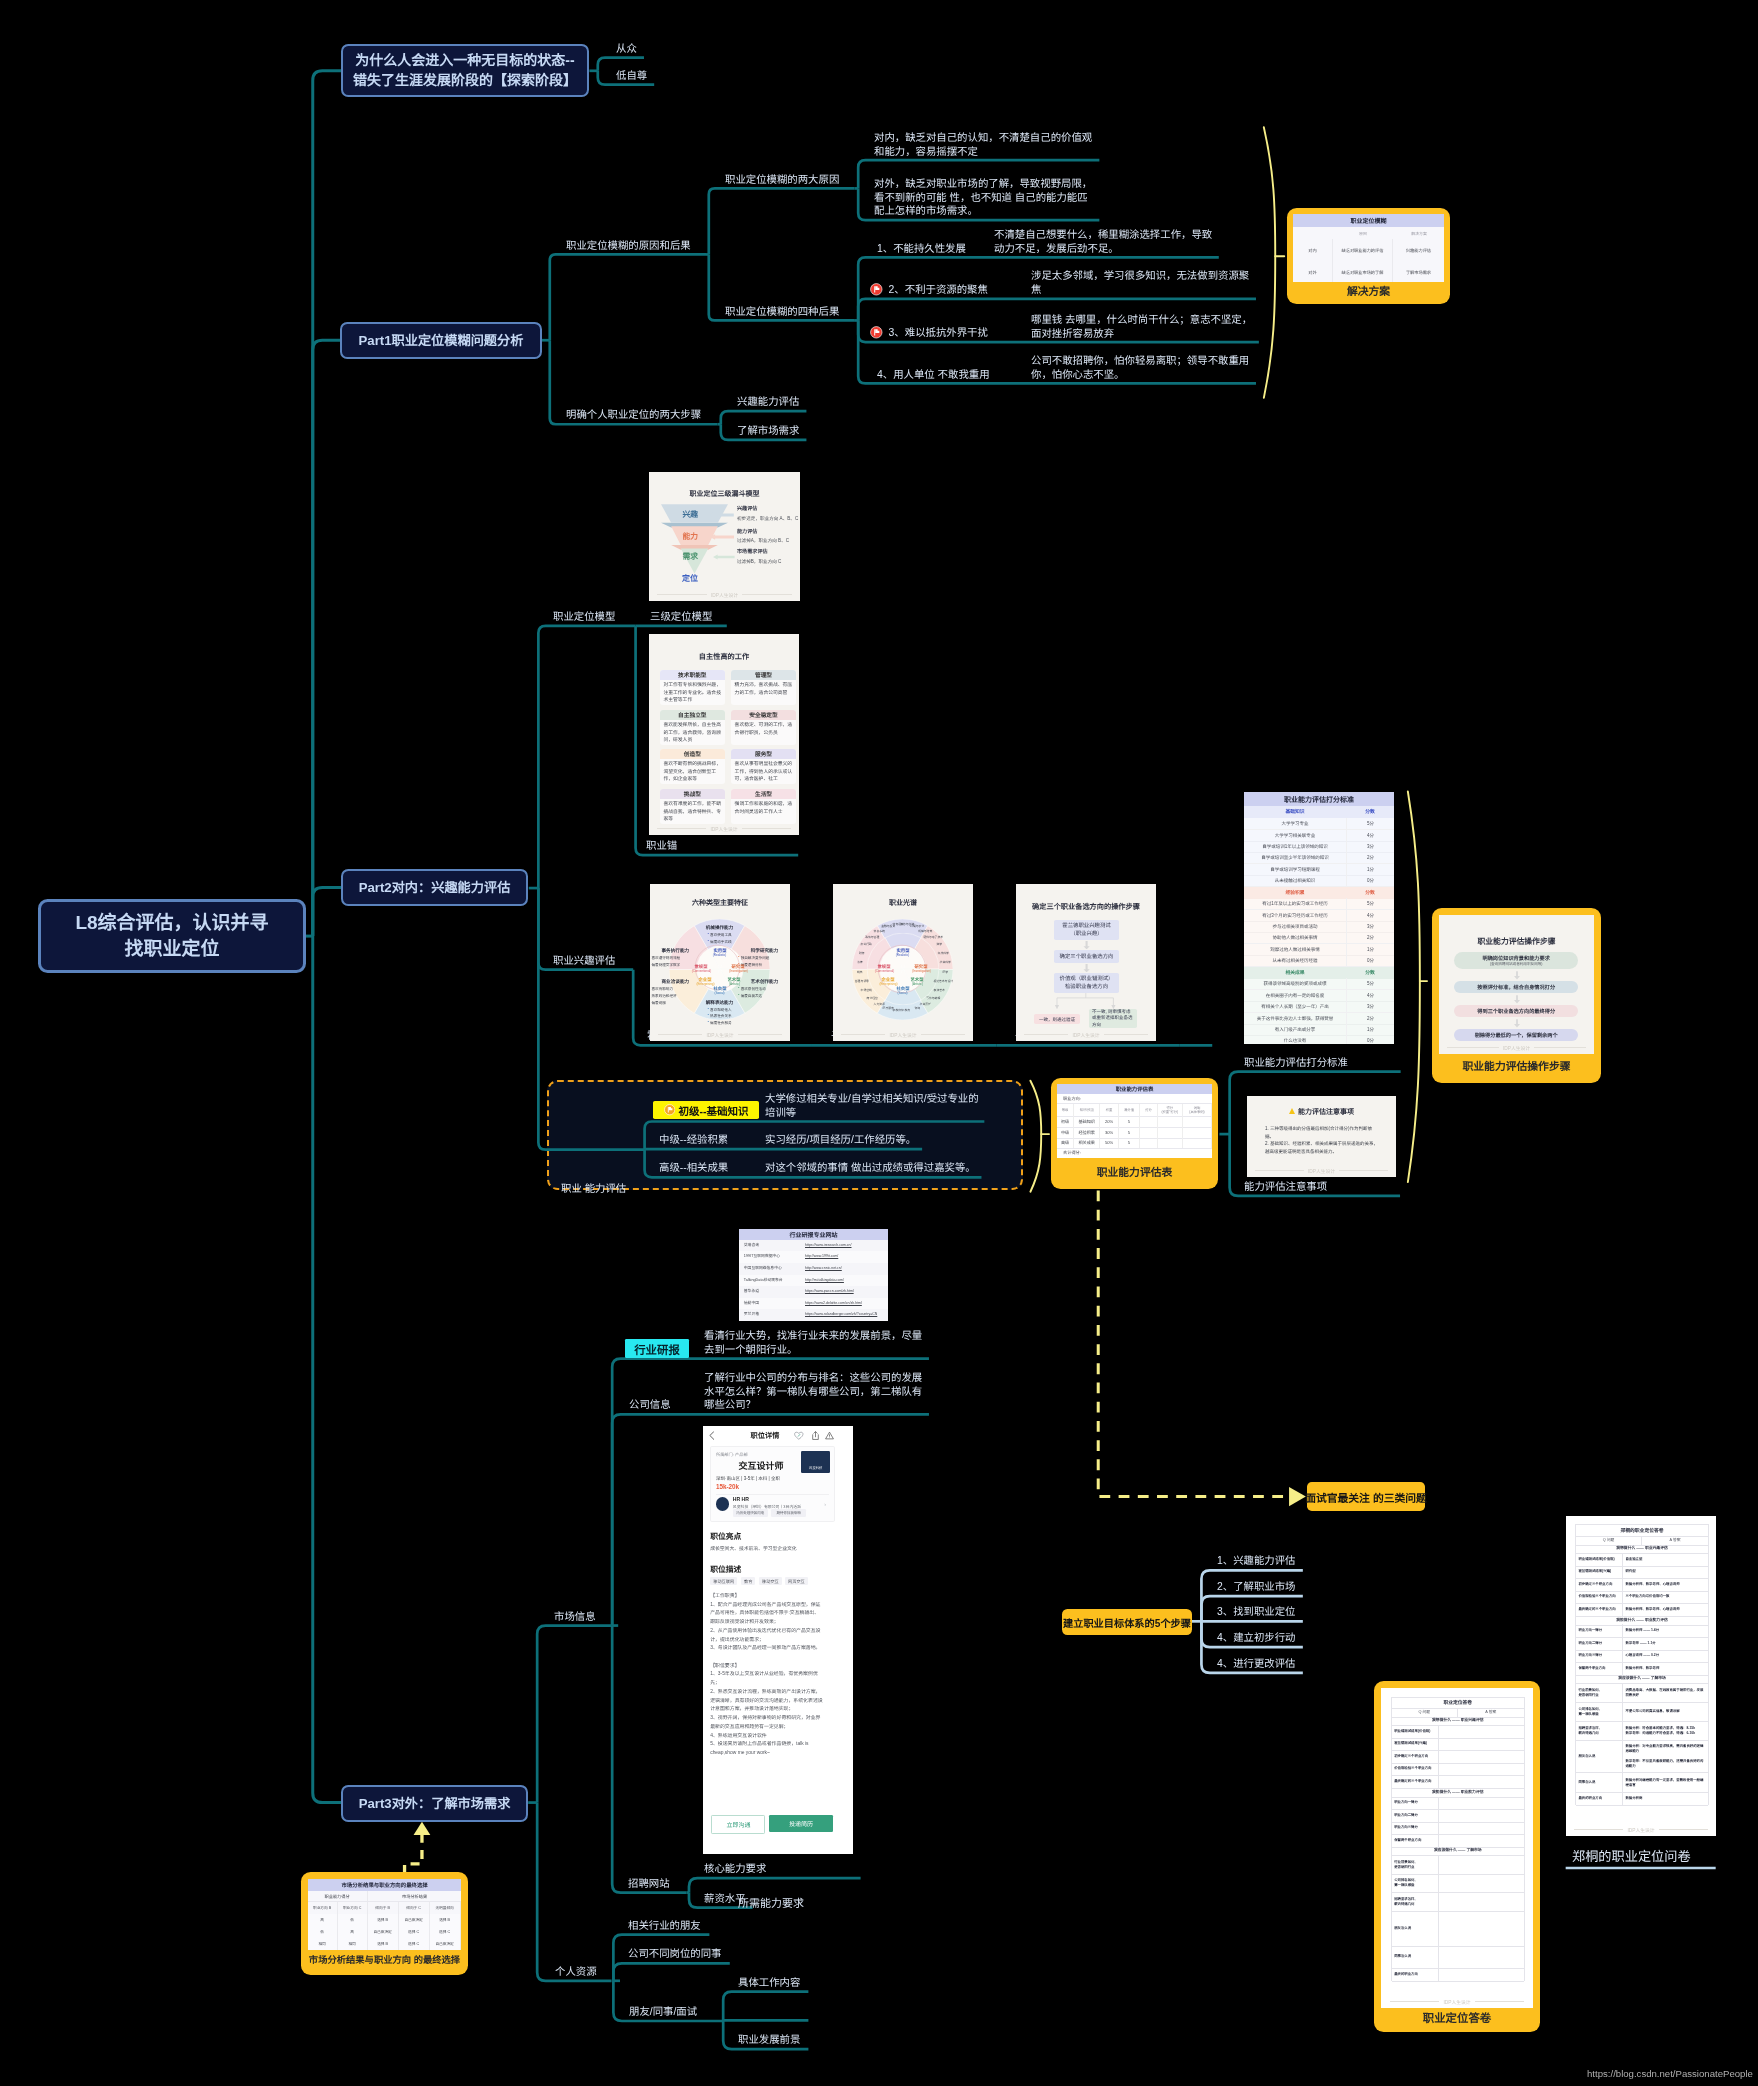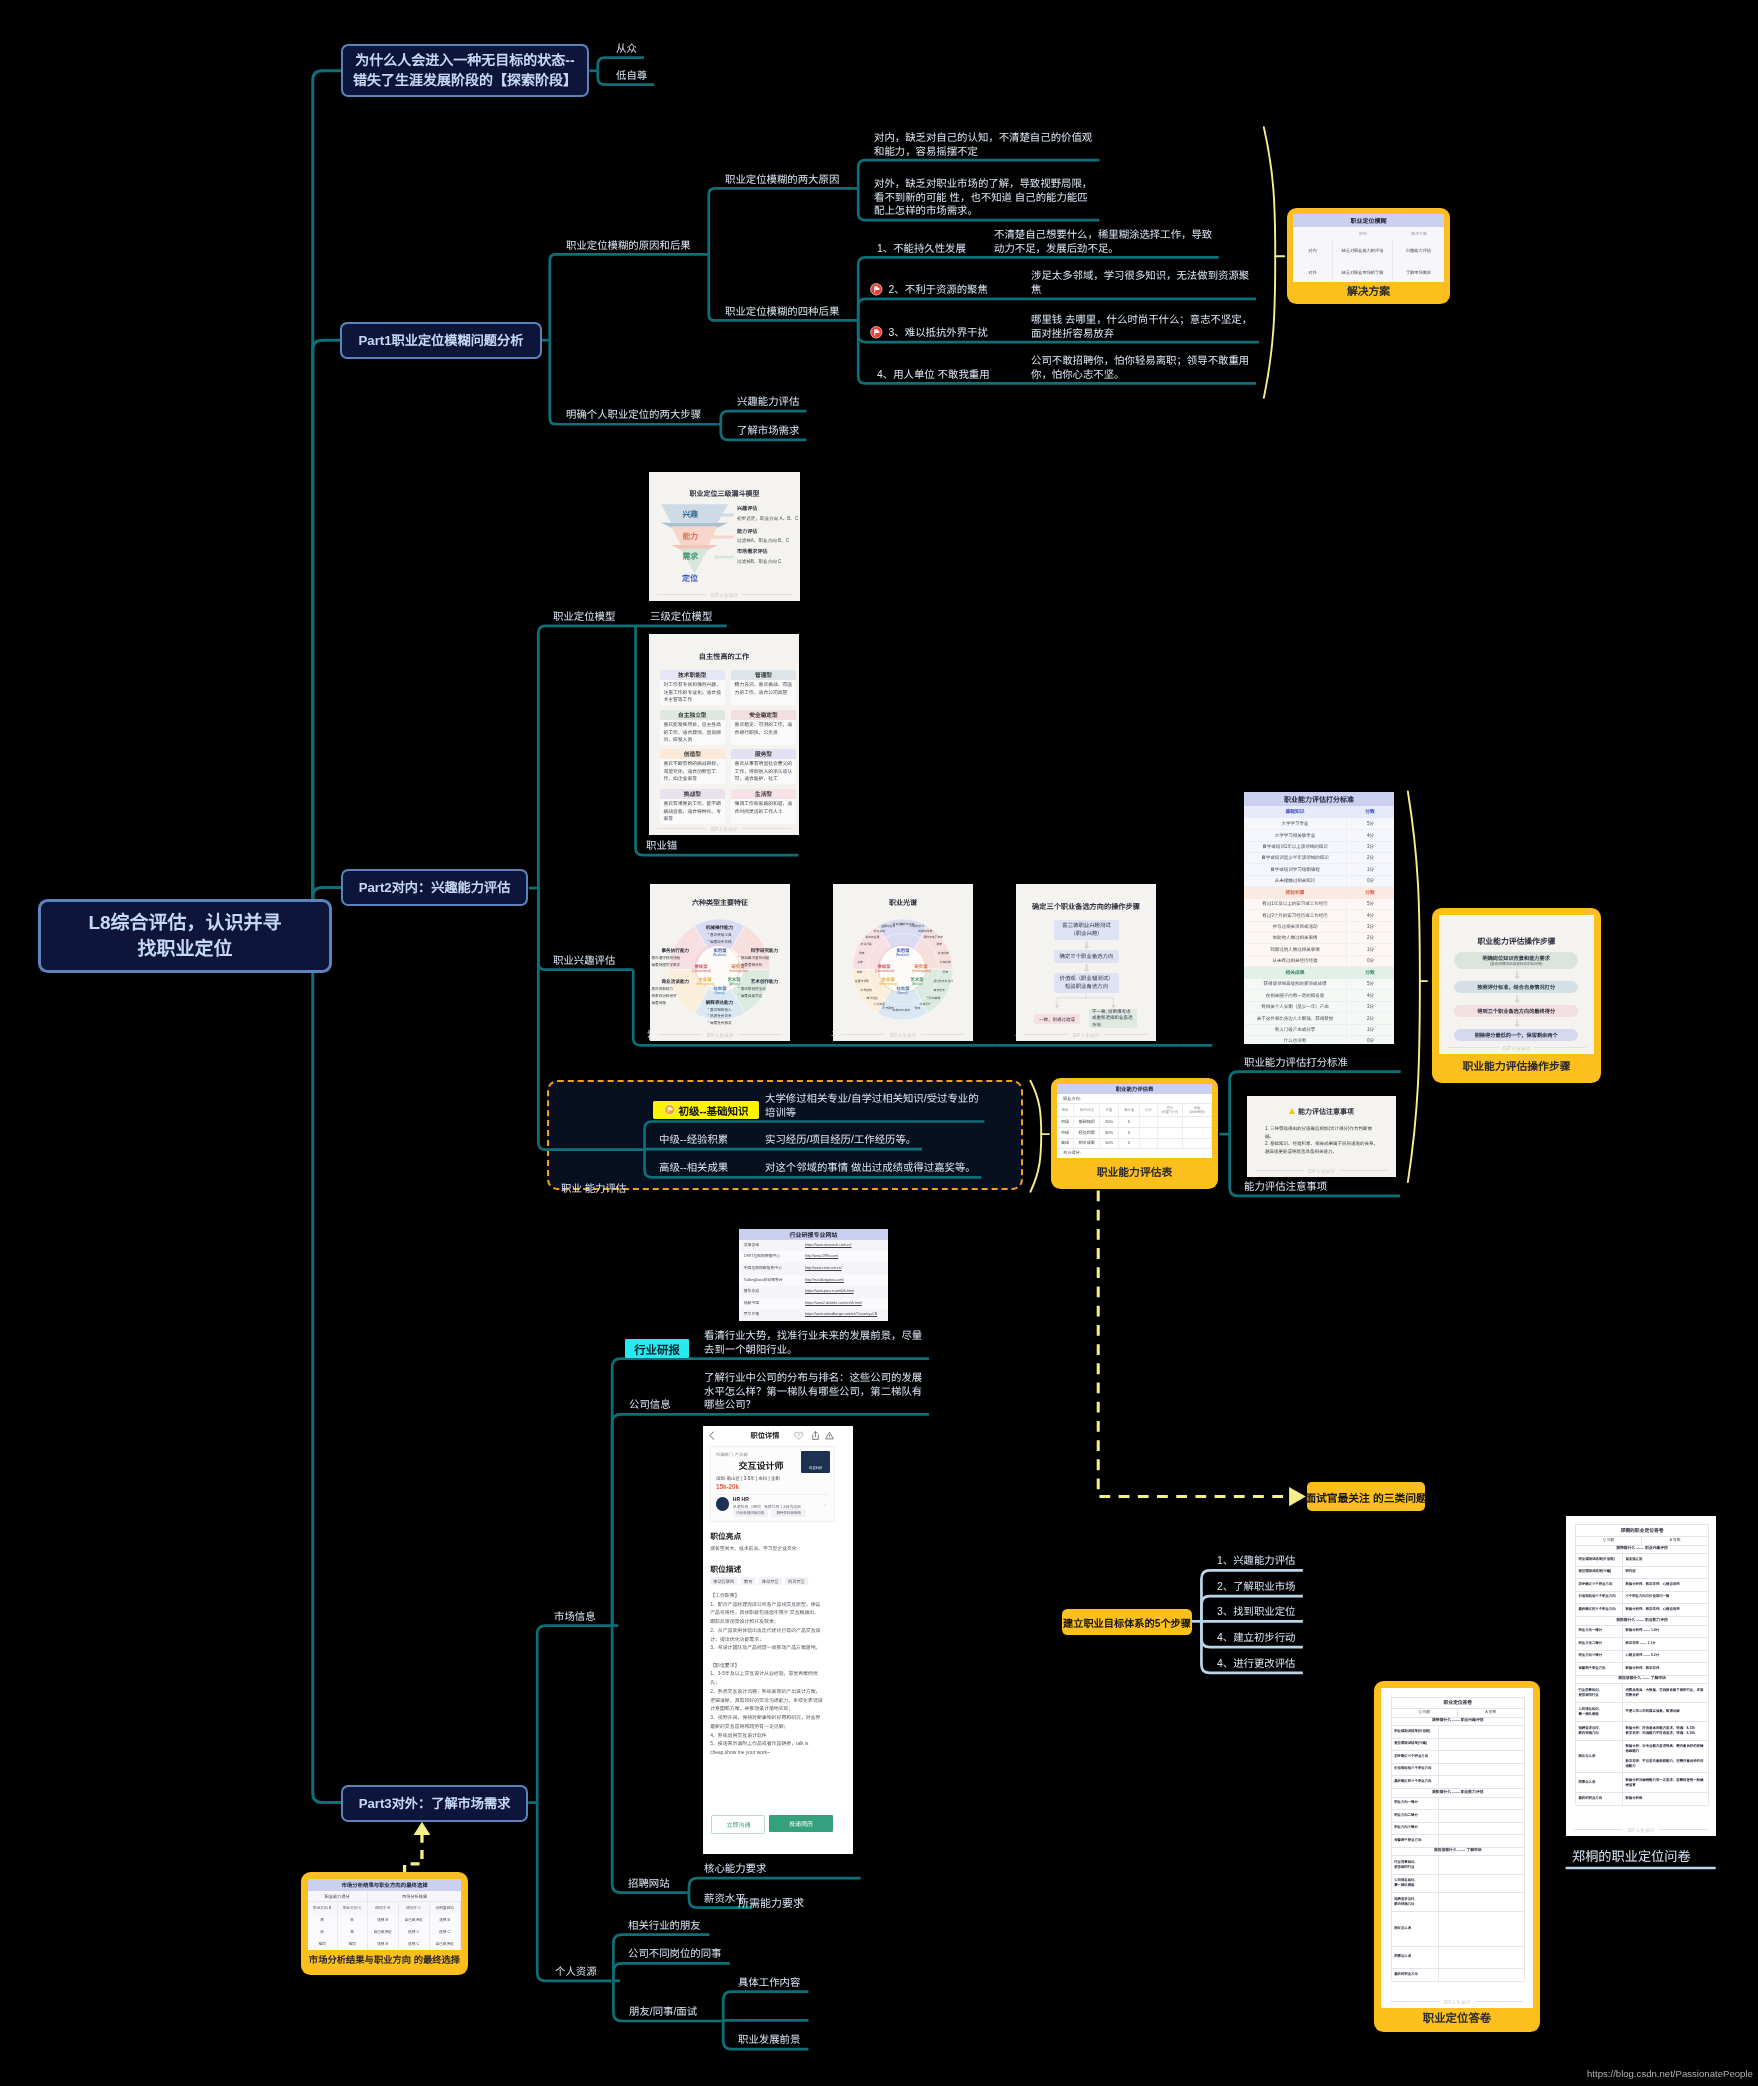--- a/index.html
+++ b/index.html
@@ -105,21 +105,21 @@
       <path d="M 2002 2702 L 2002 2774 Q 2002 2788 2016 2788 L 2171 2788" fill="none" stroke="#b9d5ea" stroke-width="4.5" stroke-linecap="butt" stroke-linejoin="round"></path>
       <path d="M 2609 3113 L 2859 3113" fill="none" stroke="#b9d5ea" stroke-width="4" stroke-linecap="butt" stroke-linejoin="round"></path>
       <path d="M 2106 212 C 2123 287.25 2125 341 2125 427 C 2125 521.4 2123 580.4 2106 663" fill="none" stroke="#f6ee88" stroke-width="3.2" stroke-linecap="round" stroke-linejoin="round"></path>
       <path d="M 2125 427 L 2140 427" fill="none" stroke="#f6ee88" stroke-width="3.2" stroke-linecap="round" stroke-linejoin="round"></path>
       <path d="M 1717 1801 C 1733 1832.15 1735 1854.4 1735 1890 C 1735 1928.4 1733 1952.4 1717 1986" fill="none" stroke="#f6ee88" stroke-width="3.2" stroke-linecap="round" stroke-linejoin="round"></path>
       <path d="M 1735 1890 L 1748 1890" fill="none" stroke="#f6ee88" stroke-width="3.2" stroke-linecap="round" stroke-linejoin="round"></path>
       <path d="M 2346 1319 C 2364 1429.6 2366 1508.6 2366 1635 C 2366 1769 2364 1852.75 2346 1970" fill="none" stroke="#f6ee88" stroke-width="3.2" stroke-linecap="round" stroke-linejoin="round"></path>
       <path d="M 2366 1635 L 2378 1635" fill="none" stroke="#f6ee88" stroke-width="3.2" stroke-linecap="round" stroke-linejoin="round"></path>
     </svg>
   <div id="layer">
-      <div class="nodebox" style="left: 38px; top: 899px; width: 294px; height: 74px; font-size: 19px; border-radius: 9.6px; border-width: 3px; line-height: 1.36;">L8综合评估，认识并寻
+      <div class="nodebox" style="left: 38px; top: 899px; width: 268px; height: 74px; font-size: 19px; border-radius: 9.6px; border-width: 3px; line-height: 1.36;">L8综合评估，认识并寻
 找职业定位</div>
       <div class="nodebox" style="left: 341px; top: 44px; width: 248px; height: 53px; font-size: 14px; line-height: 1.37;">为什么人会进入一种无目标的状态--
 错失了生涯发展阶段的【探索阶段】</div>
       <div class="nodebox" style="left: 340px; top: 322px; width: 202px; height: 37px; font-size: 13.2px;">Part1职业定位模糊问题分析</div>
       <div class="nodebox" style="left: 341px; top: 869px; width: 187px; height: 37px; font-size: 13.2px;">Part2对内：兴趣能力评估</div>
       <div class="nodebox" style="left: 341px; top: 1785px; width: 187px; height: 37px; font-size: 13.2px;">Part3对外：了解市场需求</div>
       <div class="lbl" style="left: 616px; top: 42px; font-size: 10.4px;">从众</div>
       <div class="lbl" style="left: 616px; top: 69px; font-size: 10.4px;">低自尊</div>
       <div class="lbl" style="left: 566px; top: 239px; font-size: 10.4px;">职业定位模糊的原因和后果</div>
       <div class="lbl" style="left: 566px; top: 408px; font-size: 10.4px;">明确个人职业定位的两大步骤</div>

